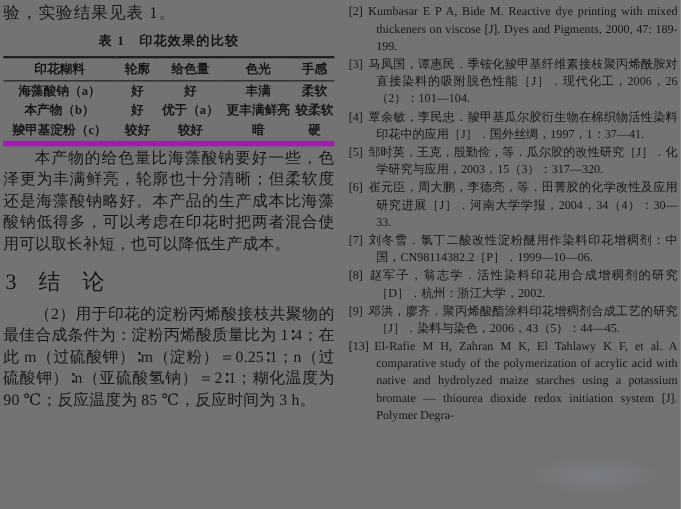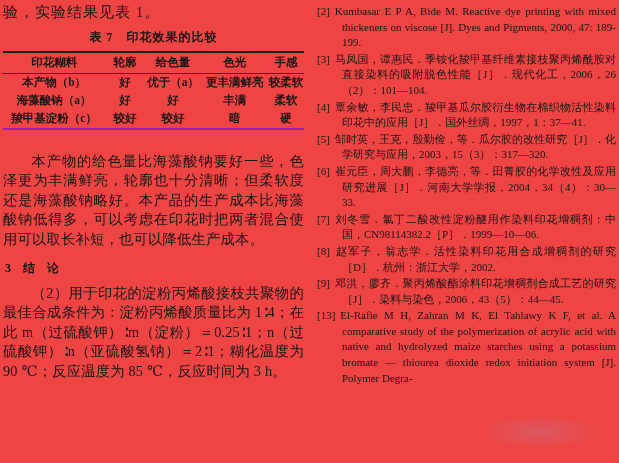--- a/index.html
+++ b/index.html
@@ -5,98 +5,98 @@
   html,body { margin:0; padding:0; }
   body {
     width:619px; height:463px;
     background:#f6f6f4;
     font-family:"Liberation Serif","DejaVu Serif",serif;
     color:#161616;
     -webkit-font-smoothing:antialiased;
   }
   .page {
     position:relative; width:619px; height:463px;
-    background:#ef4444; overflow:hidden;
+    background:#737373; overflow:hidden;
   }
   .col-left  { position:absolute; left:3px;  top:3px; width:301px; }
   .col-right { position:absolute; left:317px; top:3px; width:299px; }
 
   .intro-line { font-size:15px; line-height:19px; letter-spacing:1px; }
 
   .cap-zh { text-align:center; font-size:12px;  font-weight:700; margin-top:7px; letter-spacing:1px; }
   .cap-en { text-align:center; font-size:12.5px; font-weight:700; margin-top:3px; }
 
   table.cmp {
     width:100%; border-collapse:collapse; margin-top:5px;
     font-size:11.5px; font-weight:700;
-    border-top:2px solid #1b1b1b; border-bottom:2px solid #a21caf;
+    border-top:2px solid #1b1b1b; border-bottom:5px solid #a21caf;
   }
   table.cmp thead th { border-bottom:1.2px solid #1b1b1b; padding:2px 0 3px; font-weight:700; text-align:center; }
   table.cmp td { padding:1px 0 2px; text-align:center; }
 
   .para {
     font-size:14.3px; line-height:19.4px; text-align:justify;
     text-indent:2em; margin:0; letter-spacing:0.2px;
   }
-  .para-first { margin-top:22px; }
+  .para-first { margin-top:2px; }
 
-  .heading { font-size:12px; font-weight:700; margin:11px 0 7px 2px; }
+  .heading { font-size:20px; font-weight:400; margin:11px 0 7px 2px; }
 
   ol.refs { margin:1px 0 0 0; padding:0; list-style:none; font-size:11px; line-height:15.6px; }
   ol.refs li { padding-left:25px; text-indent:-25px; text-align:justify; margin-bottom:1px; }
   .ref-label { margin-right:5px; }
 
   .watermark {
     position:absolute; left:478px; top:414px; width:125px; height:36px;
     background:radial-gradient(ellipse at center, rgba(150,165,200,0.22), rgba(150,165,200,0) 70%);
     filter:blur(1px); pointer-events:none;
   }
 </style>
 </head>
 <body>
 
 <div class="page">
 
   <div class="col-left">
 
     <div class="intro-line">验，实验结果见表 1。</div>
 
-    <div class="cap-zh">表 7　印花效果的比较</div>
+    <div class="cap-zh">表 1　印花效果的比较</div>
 
     <table class="cmp">
       <colgroup>
         <col style="width:34%">
           <col style="width:13%">
           <col style="width:19%">
         <col style="width:22%">
           <col style="width:12%">
       </colgroup>
       <thead>
         <tr>
           <th>印花糊料</th>
           <th>轮廓</th>
           <th>给色量</th>
           <th>色光</th>
           <th>手感</th>
         </tr>
       </thead>
       <tbody>
         <tr>
+          <td>海藻酸钠（a）</td>
+          <td>好</td>
+          <td>好</td>
+          <td>丰满</td>
+          <td>柔软</td>
+        </tr>
+        <tr>
           <td>本产物（b）</td>
           <td>好</td>
           <td>优于（a）</td>
           <td>更丰满鲜亮</td>
           <td>较柔软</td>
-        </tr>
-        <tr>
-          <td>海藻酸钠（a）</td>
-          <td>好</td>
-          <td>好</td>
-          <td>丰满</td>
-          <td>柔软</td>
         </tr>
         <tr>
           <td>羧甲基淀粉（c）</td>
           <td>较好</td>
           <td>较好</td>
           <td>暗</td>
           <td>硬</td>
         </tr>
       </tbody>
     </table>

